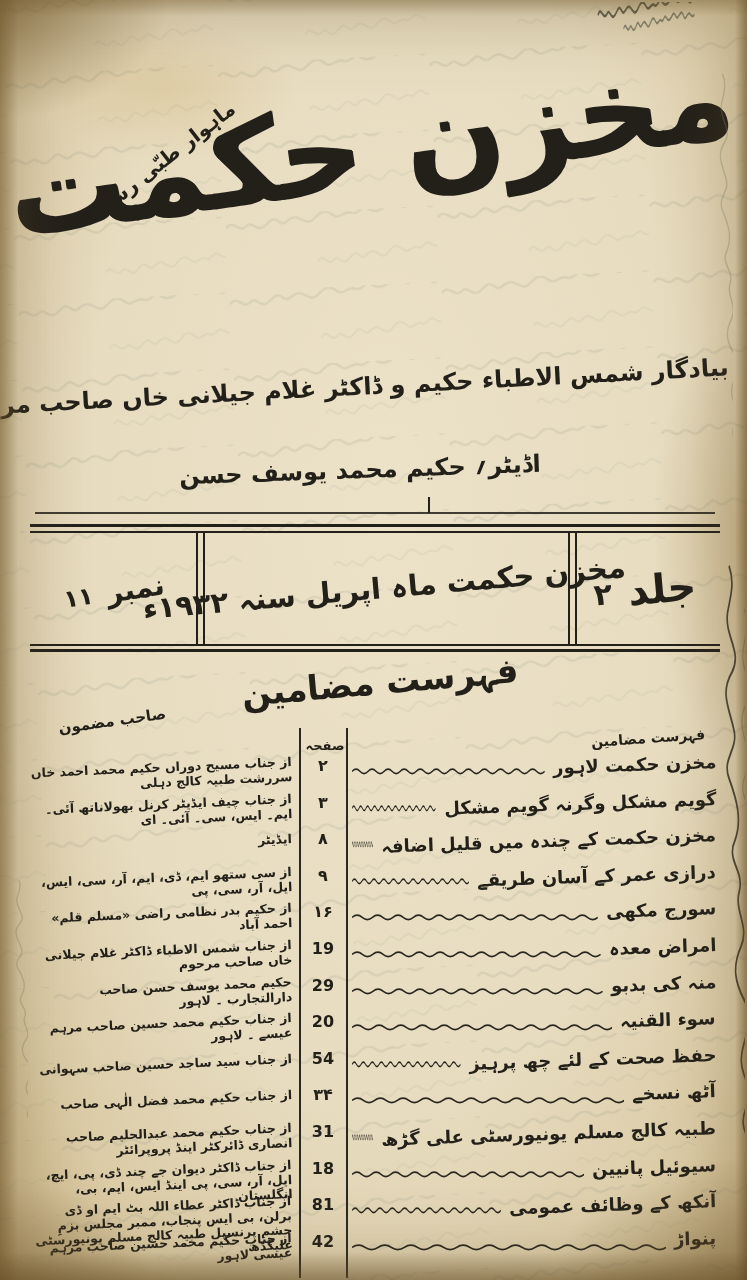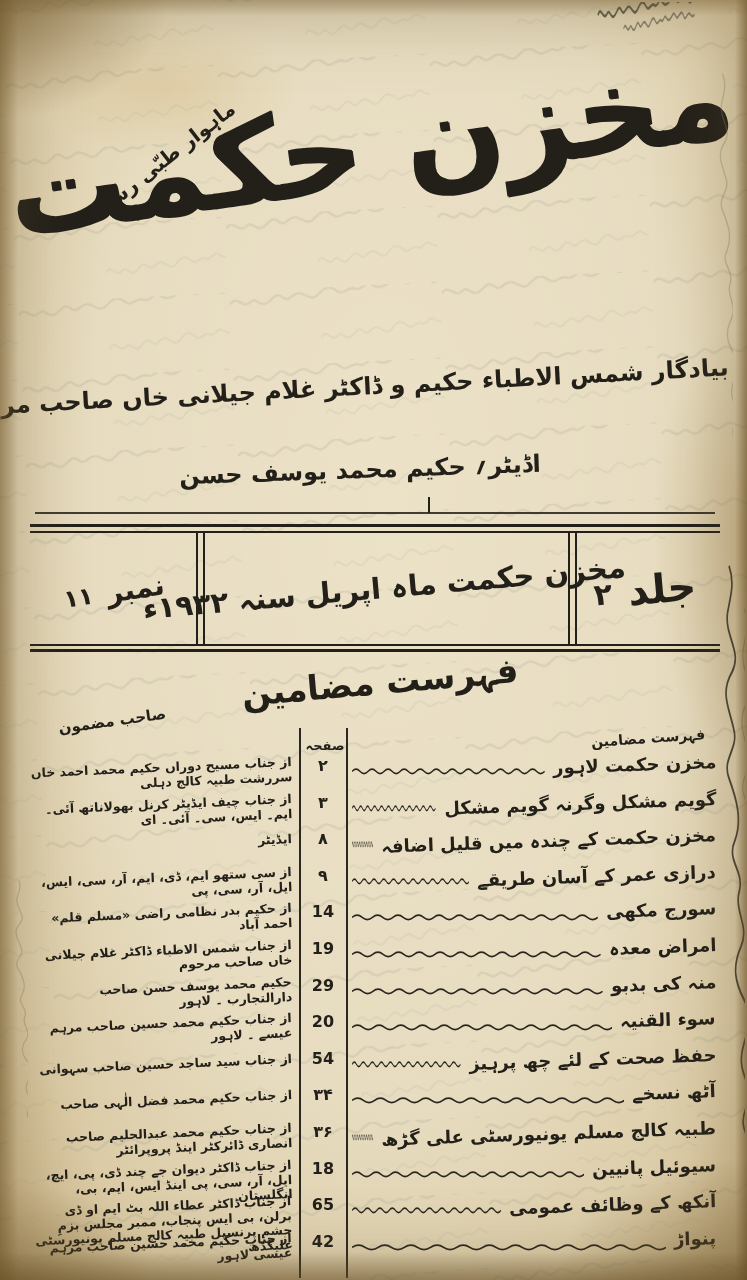--- a/index.html
+++ b/index.html
@@ -157,21 +157,21 @@
         <div class="pz"><span>۹</span></div>
         <div class="az"><span class="author">از سی ستھو ایم، ڈی، ایم، آر، سی، ایس، ایل، آر، سی، پی</span></div>
       </div>
     <div class="toc-row">
         <div class="tz">
           <span class="title">سورج مکھی</span>
           <svg class="leader" viewBox="0 0 288 10" preserveAspectRatio="none">
             <use href="#wave"></use>
           </svg>
         </div>
-        <div class="pz"><span>14</span></div>
+        <div class="pz"><span>۱۶</span></div>
         <div class="az"><span class="author">از حکیم بدر نظامی راضی «مسلم قلم» احمد آباد</span></div>
       </div>
     <div class="toc-row">
         <div class="tz">
           <span class="title">امراض معدہ</span>
           <svg class="leader" viewBox="0 0 288 10" preserveAspectRatio="none">
             <use href="#wave"></use>
           </svg>
         </div>
         <div class="pz"><span>19</span></div>
@@ -217,41 +217,41 @@
         <div class="pz"><span>۳۴</span></div>
         <div class="az"><span class="author">از جناب حکیم محمد فضل الٰہی صاحب</span></div>
       </div>
     <div class="toc-row">
         <div class="tz">
           <span class="title">طبیہ کالج مسلم یونیورسٹی علی گڑھ</span>
           <svg class="leader" viewBox="0 0 288 10" preserveAspectRatio="none">
             <use href="#wave"></use>
           </svg>
         </div>
-        <div class="pz"><span>۳۶</span></div>
+        <div class="pz"><span>31</span></div>
         <div class="az"><span class="author">از جناب حکیم محمد عبدالحلیم صاحب انصاری ڈائرکٹر اینڈ پروپرائٹر</span></div>
       </div>
     <div class="toc-row">
         <div class="tz">
           <span class="title">سیوئیل پانیین</span>
           <svg class="leader" viewBox="0 0 288 10" preserveAspectRatio="none">
             <use href="#wave"></use>
           </svg>
         </div>
         <div class="pz"><span>18</span></div>
         <div class="az"><span class="author">از جناب ڈاکٹر دیوان جے چند ڈی، پی، ایچ، ایل، آر، سی، پی اینڈ ایس، ایم، بی، انگلستان</span></div>
       </div>
     <div class="toc-row">
         <div class="tz">
           <span class="title">آنکھ کے وظائف عمومی</span>
           <svg class="leader" viewBox="0 0 288 10" preserveAspectRatio="none">
             <use href="#wave"></use>
           </svg>
         </div>
-        <div class="pz"><span>65</span></div>
+        <div class="pz"><span>81</span></div>
         <div class="az"><span class="author">از جناب ڈاکٹر عطاء اللہ بٹ ایم او ڈی برلن، بی ایس پنجاب، ممبر مجلس بزمِ حشم پرنسپل طبیہ کالج مسلم یونیورسٹی علیگڈھ</span></div>
       </div>
     <div class="toc-row">
         <div class="tz">
           <span class="title">پنواڑ</span>
           <svg class="leader" viewBox="0 0 288 10" preserveAspectRatio="none">
             <use href="#wave"></use>
           </svg>
         </div>
         <div class="pz"><span>42</span></div>

